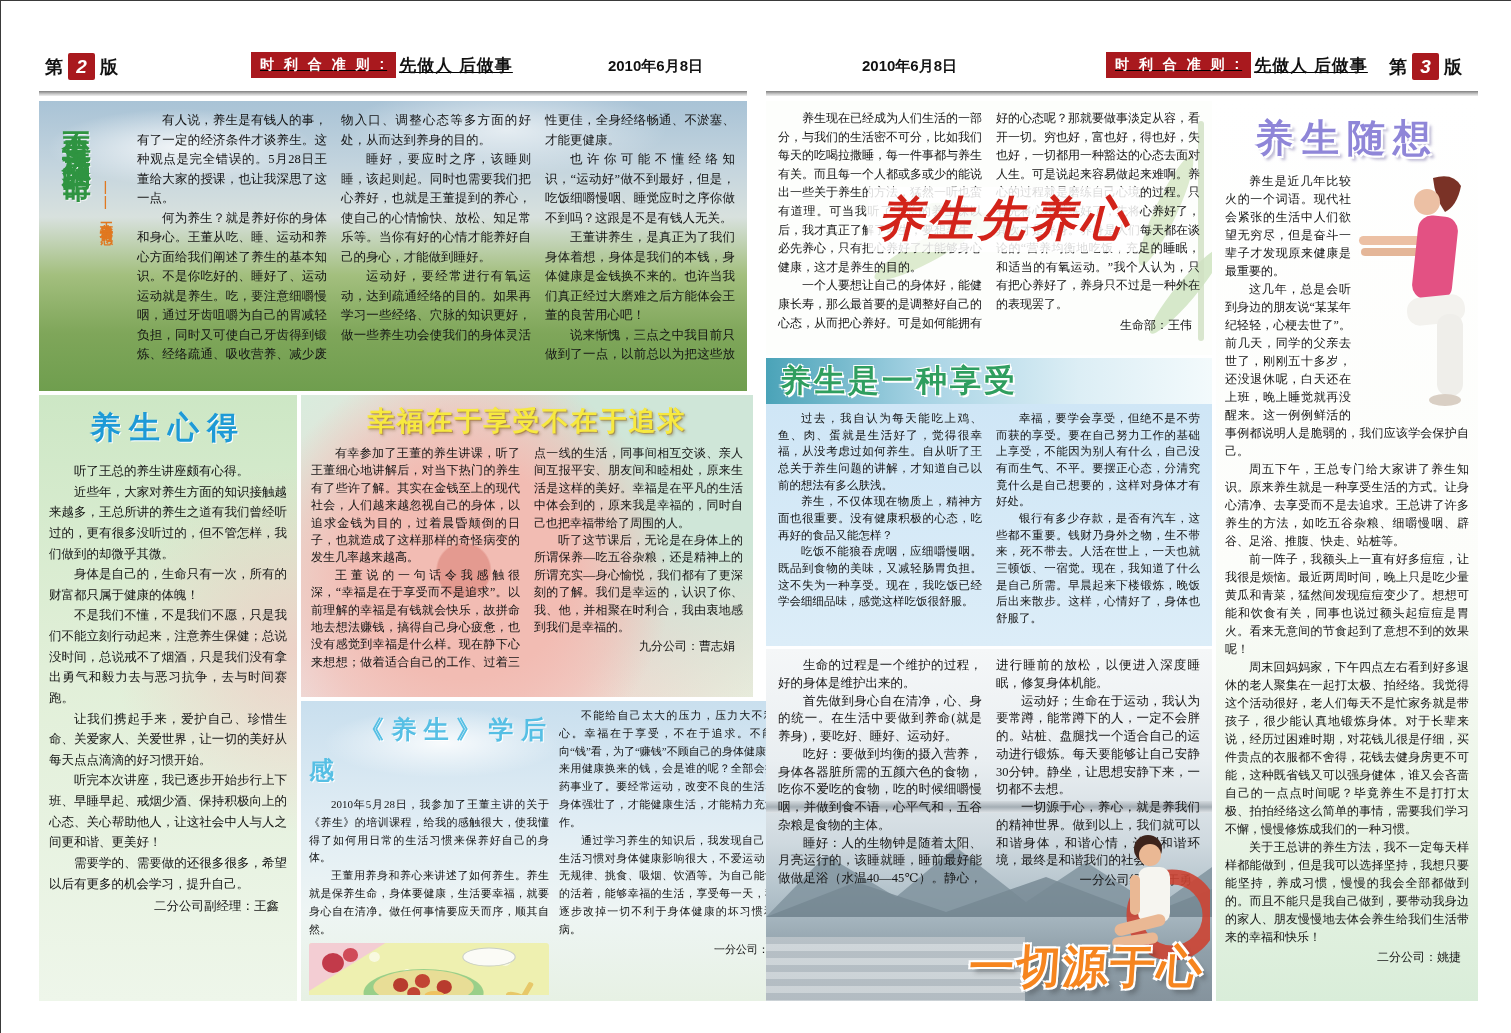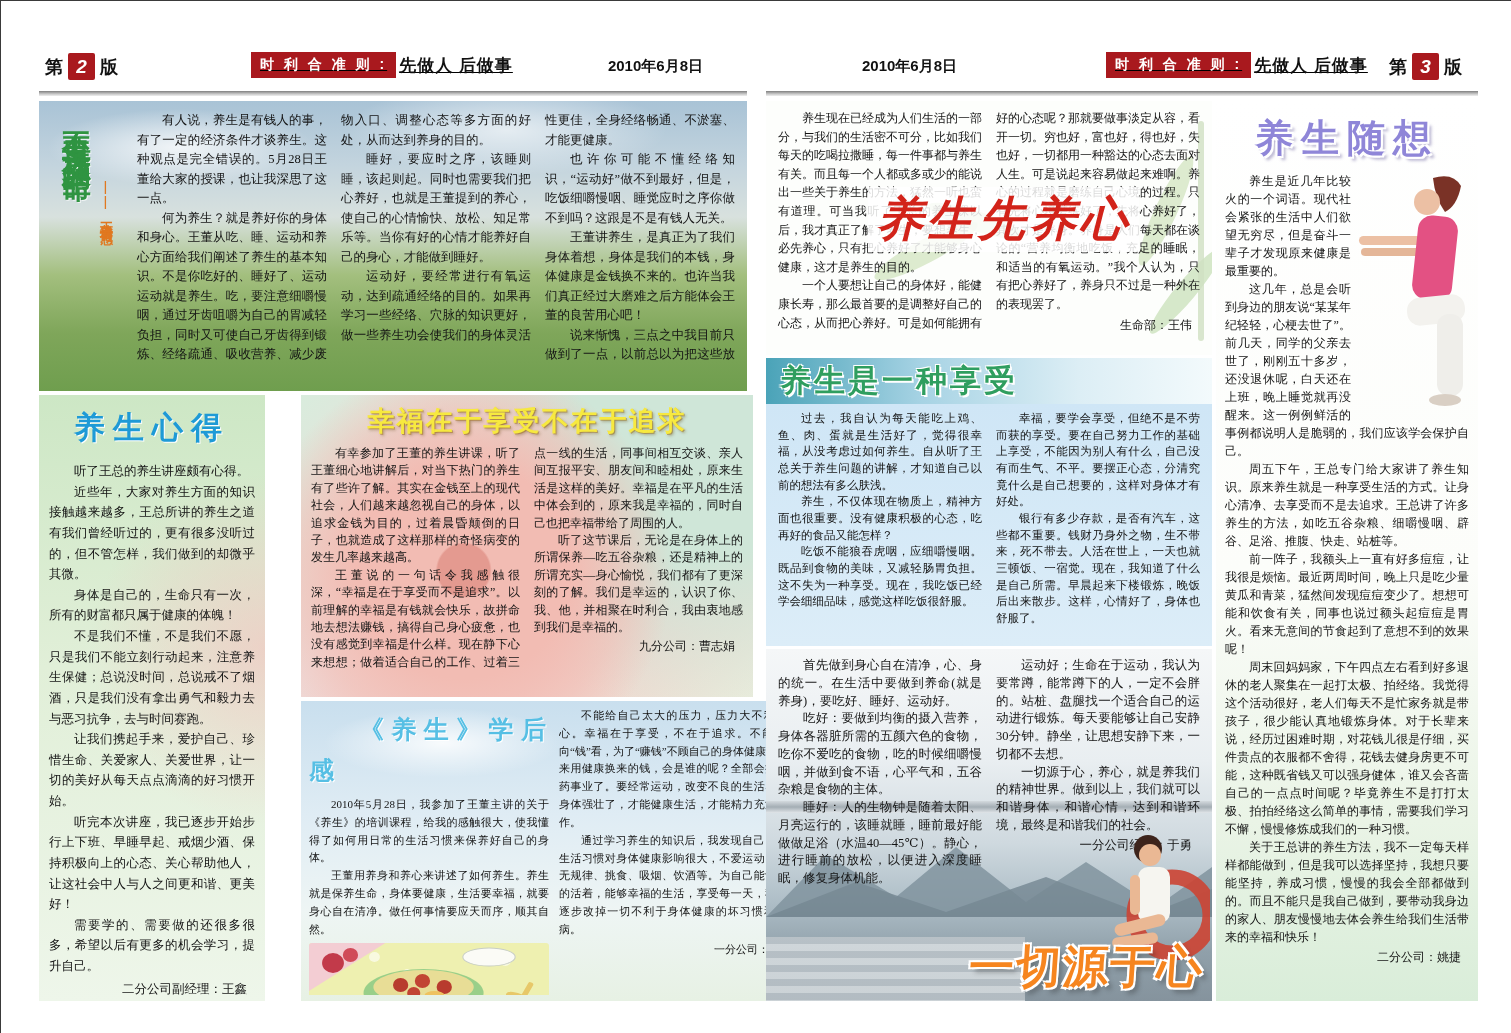--- a/index.html
+++ b/index.html
@@ -131,21 +131,21 @@
           <p>睡好，要应时之序，该睡则睡，该起则起。同时也需要我们把心养好，也就是王董提到的养心，使自己的心情愉快、放松、知足常乐等。当你有好的心情才能养好自己的身心，才能做到睡好。</p>
           <p>运动好，要经常进行有氧运动，达到疏通经络的目的。如果再学习一些经络、穴脉的知识更好，做一些养生功会使我们的身体灵活性更佳，全身经络畅通、不淤塞、才能更健康。</p>
           <p>也许你可能不懂经络知识，“运动好”做不到最好，但是，吃饭细嚼慢咽、睡觉应时之序你做不到吗？这跟是不是有钱人无关。</p>
           <p>王董讲养生，是真正为了我们身体着想，身体是我们的本钱，身体健康是金钱换不来的。也许当我们真正经过大磨难之后方能体会王董的良苦用心吧！</p>
           <p>说来惭愧，三点之中我目前只做到了一点，以前总以为把这些放到以后再做，现在有的是时间透支。通过王董讲课，我才醒悟，我所透支的不是时间，而是自己的健康、自己的生命。现在我明白了这些，我也会努力地去“保护”好自己，切实做到吃好、睡好、运动好，还原自己一个更健康的身体、更快乐的身心、更幸福的家庭。</p>
 
         </div>
       </div>
     </div>
 
-    <div class="block bg-soft-green" style="left:0;top:354px;width:226px;height:606px;">
+    <div class="block bg-soft-green" style="left:0;top:354px;width:258px;height:606px;">
       <div class="t-xinde">养生心得</div>
       <div class="xinde-text bt">
         <p>听了王总的养生讲座颇有心得。</p>
         <p>近些年，大家对养生方面的知识接触越来越多，王总所讲的养生之道有我们曾经听过的，更有很多没听过的，但不管怎样，我们做到的却微乎其微。</p>
         <p>身体是自己的，生命只有一次，所有的财富都只属于健康的体魄！</p>
         <p>不是我们不懂，不是我们不愿，只是我们不能立刻行动起来，注意养生保健；总说没时间，总说戒不了烟酒，只是我们没有拿出勇气和毅力去与恶习抗争，去与时间赛跑。</p>
         <p>让我们携起手来，爱护自己、珍惜生命、关爱家人、关爱世界，让一切的美好从每天点点滴滴的好习惯开始。</p>
         <p>听完本次讲座，我已逐步开始步行上下班、早睡早起、戒烟少酒、保持积极向上的心态、关心帮助他人，让这社会中人与人之间更和谐、更美好！</p>
         <p>需要学的、需要做的还很多很多，希望以后有更多的机会学习，提升自己。</p>
         <p class="sig">二分公司副经理：王鑫</p>
@@ -245,20 +245,21 @@
     </div>
 
     <div class="block bg-landscape" style="left:0;top:608px;width:446px;height:352px;">
       <div class="stripe-mid"></div>
       <svg class="mountains" viewBox="0 0 446 90" preserveAspectRatio="none">
         <polygon points="0,90 60,28 130,70 190,20 260,75 320,35 390,80 446,40 446,90" fill="#7e919c"></polygon>
         <polygon points="0,90 90,55 180,85 280,50 380,88 446,62 446,90" fill="#687b87" opacity="0.85"></polygon>
       </svg>
       <div class="stripes-bottom"></div>
       <div class="yuanyuxin-text bt cols2">
+        <p>生命的过程是一个维护的过程，好的身体是维护出来的。</p>
         <p>首先做到身心自在清净，心、身的统一。在生活中要做到养命(就是养身)，要吃好、睡好、运动好。</p>
         <p>吃好：要做到均衡的摄入营养，身体各器脏所需的五颜六色的食物，吃你不爱吃的食物，吃的时候细嚼慢咽，并做到食不语，心平气和，五谷杂粮是食物的主体。</p>
         <p>睡好：人的生物钟是随着太阳、月亮运行的，该睡就睡，睡前最好能做做足浴（水温40—45℃）。静心，进行睡前的放松，以便进入深度睡眠，修复身体机能。</p>
         <p>运动好；生命在于运动，我认为要常蹲，能常蹲下的人，一定不会胖的。站桩、盘腿找一个适合自己的运动进行锻炼。每天要能够让自己安静30分钟。静坐，让思想安静下来，一切都不去想。</p>
         <p>一切源于心，养心，就是养我们的精神世界。做到以上，我们就可以和谐身体，和谐心情，达到和谐环境，最终是和谐我们的社会。</p>
         <p class="sig">一分公司经理：于勇</p>
       </div>
       <div class="pool-photo">
         <svg width="100%" height="100%" viewBox="0 0 100 186">
           <circle cx="62" cy="100" r="38" fill="none" stroke="#cc4433" stroke-width="15" opacity="0.9"></circle>

